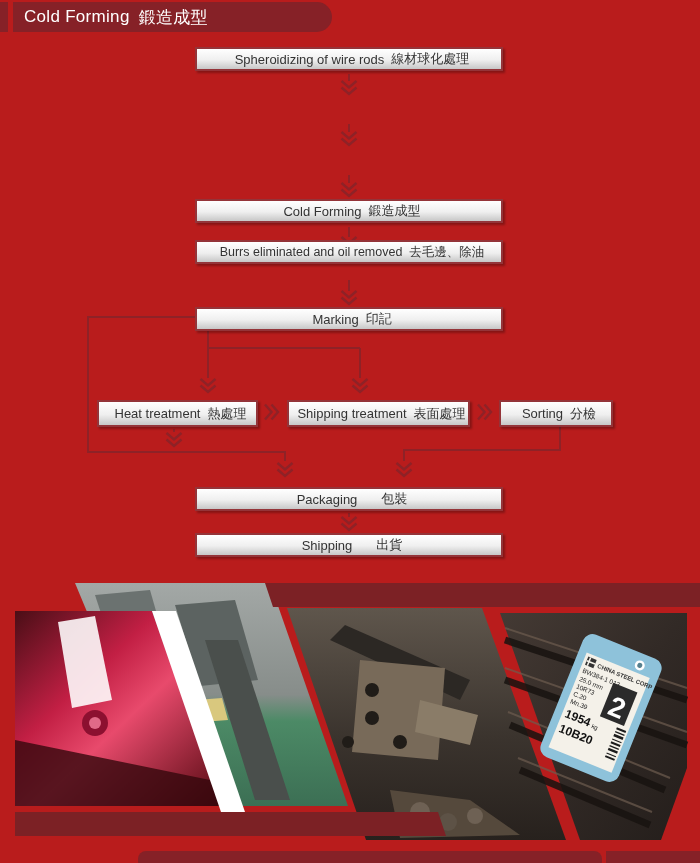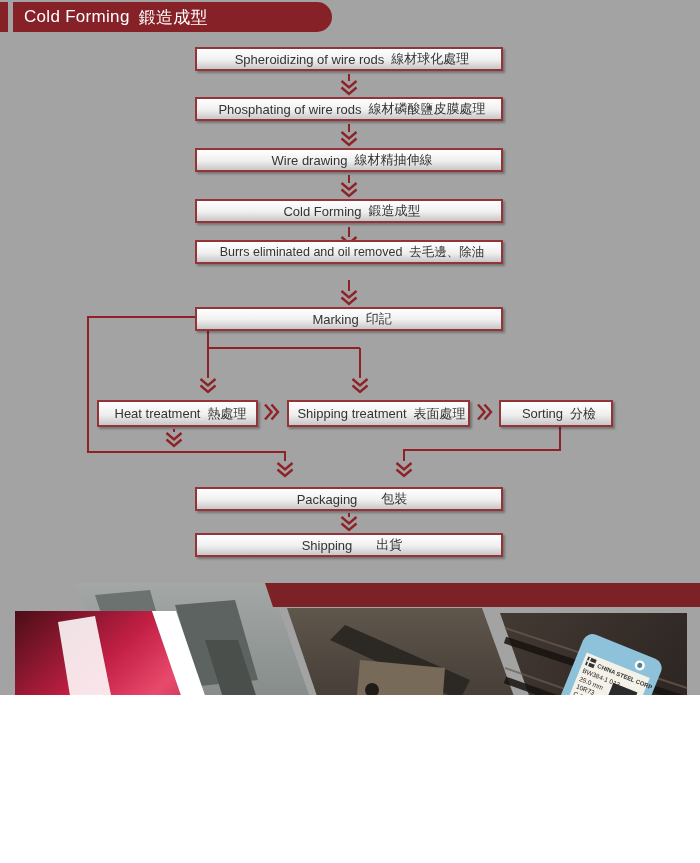--- a/index.html
+++ b/index.html
@@ -1,19 +1,19 @@
 <!DOCTYPE html>
 <html><head>
 <meta charset="utf-8">
 <style>
   * { margin:0; padding:0; box-sizing:border-box; }
   html,body { background:#fff; }
   .page {
-    position:relative; width:700px; height:695px; overflow:hidden;
-    background:#a3a3a3; font-family:"Liberation Sans", sans-serif;
+    position:relative; width:700px; height:863px; overflow:hidden;
+    background:#b91c1c; font-family:"Liberation Sans", sans-serif;
   }
   
   .hdr-accent { position:absolute; left:0; top:2px; width:8px; height:30px; background:#862127; }
   .hdr-bar {
     position:absolute; left:13px; top:2px; width:319px; height:30px;
     background:#862127; border-radius:0 15px 15px 0;
     display:flex; align-items:center; padding-left:11px;
     color:#fff; font-size:17px; letter-spacing:.3px;
   }
   .hdr-bar .zh { margin-left:9px; }
@@ -85,28 +85,20 @@
     <use href="#chevd" transform="translate(404,463)"></use>
 
     <use href="#chevd" transform="translate(265,412) rotate(-90)"></use>
     <use href="#chevd" transform="translate(478,412) rotate(-90)"></use>
   </svg>
 
   <div class="fbox main" style="top:47px">
     <span>Spheroidizing of wire rods</span>
     <span class="zh">線材球化處理</span>
   </div>
-  <div class="fbox main" style="top:97px">
-    <span>Phosphating of wire rods</span>
-    <span class="zh">線材磷酸鹽皮膜處理</span>
-  </div>
-  <div class="fbox main" style="top:148px">
-    <span>Wire drawing</span>
-    <span class="zh">線材精抽伸線</span>
-  </div>
   <div class="fbox main" style="top:199px">
     <span>Cold Forming</span>
     <span class="zh">鍛造成型</span>
   </div>
   <div class="fbox main" style="top:240px; font-size:12.5px">
     <span>Burrs eliminated and oil removed</span>
     <span class="zh">去毛邊、除油</span>
   </div>
   <div class="fbox main" style="top:307px">
     <span>Marking</span>

